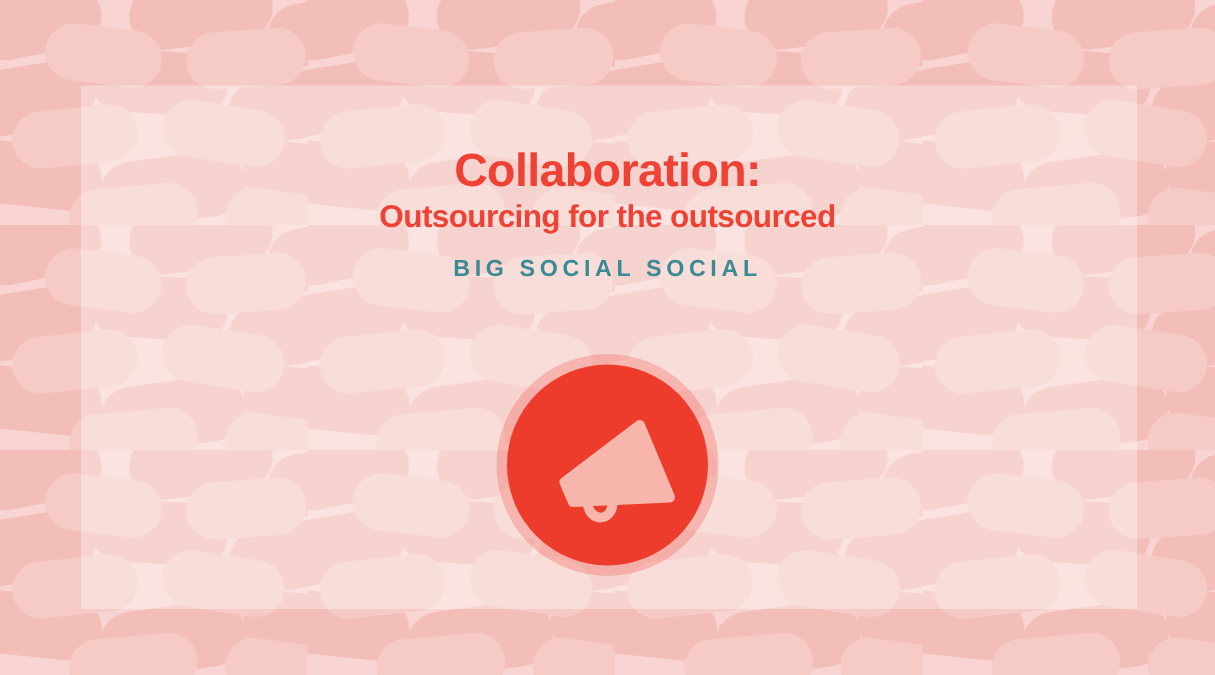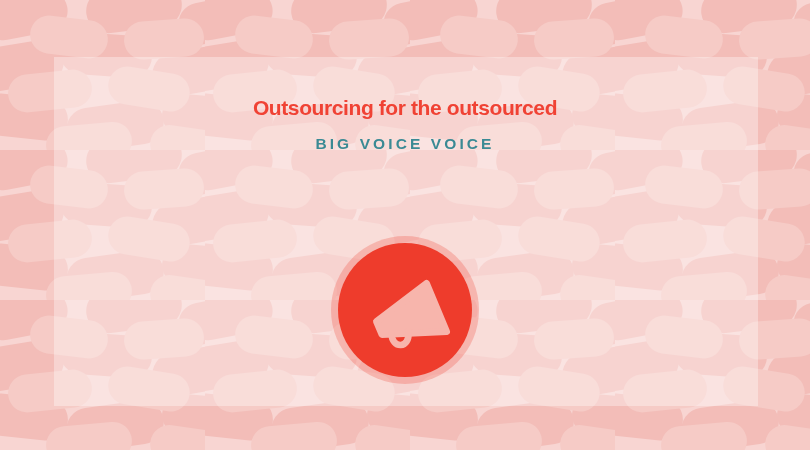--- a/index.html
+++ b/index.html
@@ -130,22 +130,23 @@
           <rect x="150" y="128" width="80" height="38" rx="19" transform="rotate(8 190 147)"></rect>
         </g>
       </pattern>
     </defs>
     <rect x="0" y="0" width="810" height="450" fill="url(#blobs)"></rect>
   </svg>
 
   <div id="frame-overlay"></div>
 
   <div id="text-block">
+    <span class="title-line" id="title-line-1">Collaboration:</span>
     <span class="title-line" id="title-line-2">Outsourcing for the outsourced</span>
-    <span id="subtitle">BIG VOICE VOICE</span>
+    <span id="subtitle">BIG SOCIAL SOCIAL</span>
   </div>
 
   <div id="badge">
     <div id="badge-ring"></div>
     <div id="badge-circle">
       <svg id="megaphone-icon" viewBox="0 0 92 92" aria-hidden="true">
         <g fill="#F7B5AC">
           <path d="M10.5 50.5 L60.5 12.5 L80.5 60.5 L16.0 63.5 Z" stroke="#F7B5AC" stroke-width="7" stroke-linejoin="round"></path>
           <path d="M25.5 62.5 C25.5 78.0 44.5 78.5 42.5 60.0" fill="none" stroke="#F7B5AC" stroke-width="6.5" stroke-linecap="round"></path>
         </g>

